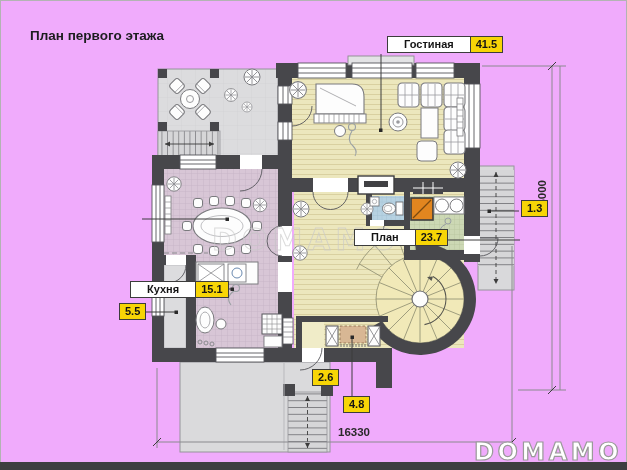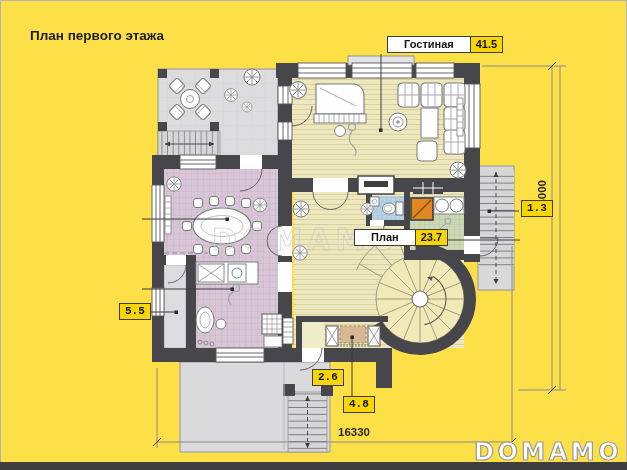--- a/index.html
+++ b/index.html
@@ -1,24 +1,24 @@
 <!DOCTYPE html>
 <html><head>
 <meta charset="utf-8">
 <style>
   html,body{margin:0;padding:0;background:#fff;}
-  .page{position:relative;width:627px;height:470px;background:#fde047;overflow:hidden;
+  .page{position:relative;width:627px;height:470px;background:#f0abfc;overflow:hidden;
         box-shadow:inset 0 0 0 1px #b3b3b3;font-family:"Liberation Sans",sans-serif;}
   .page-title{position:absolute;left:30px;top:28px;font:bold 13.5px "Liberation Sans",sans-serif;color:#1d1d1f;}
   svg{position:absolute;left:0;top:0;}
   .lbl{position:absolute;display:flex;font:bold 11px "Liberation Sans",sans-serif;line-height:15px;
        white-space:nowrap;filter:drop-shadow(0.6px 0.8px 0.6px rgba(0,0,0,.3));}
   .nm{background:#fff;border:1.5px solid #3c3c3c;padding:0 16px;color:#141414;margin-left:48px;}
   .vl{background:#f7d506;border:1.5px solid #3c3c3c;border-left:none;padding:0 5px;color:#141414;}
-  .lbl.solo .vl{border-left:1.5px solid #3c3c3c;font-family:Liberation Mono, monospace;}
+  .lbl.solo .vl{border-left:1.5px solid #3c3c3c;}
   .bottombar{position:absolute;left:0;right:0;bottom:0;height:8px;background:#3e3e40;}
 </style>
 </head>
 <body>
 
 <div class="page">
 
   <div class="page-title">План первого этажа</div>
 
   <svg width="627" height="470" viewBox="0 0 627 470">
@@ -350,20 +350,24 @@
     </g>
 
     <text x="212" y="250" font-family="DejaVu Sans, sans-serif" font-size="30" font-weight="bold" letter-spacing="5" fill="none" stroke="#c9c9c9" stroke-width="1" opacity="0.65">DOMAMO</text>
     <text x="474" y="460" font-family="DejaVu Sans, sans-serif" font-size="24" font-weight="bold" letter-spacing="3.5" fill="#ffffff" stroke="#9a9a9a" stroke-width="1.2">DOMAMO</text>
   </svg>
 
   <div class="lbl" style="left:339px;top:36px">
     <span class="nm">Гостиная</span>
       <span class="vl">41.5</span>
   </div>
+  <div class="lbl" style="left:82px;top:281px">
+    <span class="nm">Кухня</span>
+      <span class="vl">15.1</span>
+  </div>
   <div class="lbl solo" style="left:119px;top:303px">
     <span class="vl">5.5</span>
   </div>
   <div class="lbl" style="left:306px;top:229px">
     <span class="nm">План</span>
       <span class="vl">23.7</span>
   </div>
   <div class="lbl solo" style="left:521px;top:200px">
     <span class="vl">1.3</span>
   </div>

